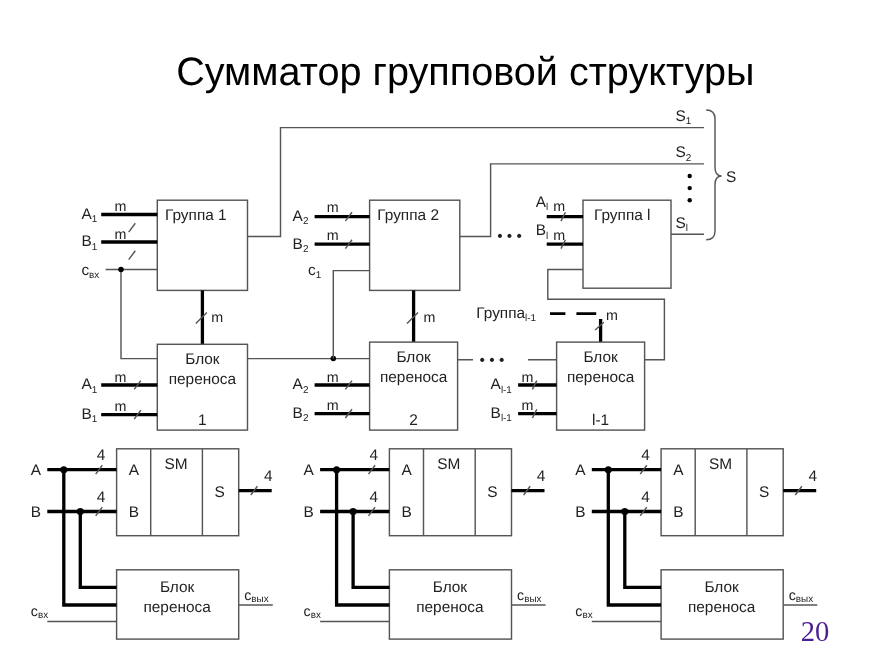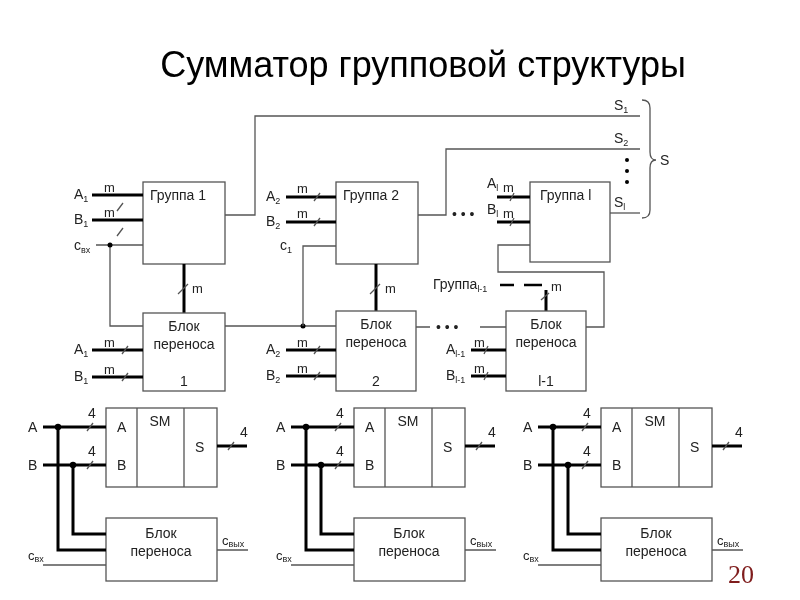--- a/index.html
+++ b/index.html
@@ -1,18 +1,18 @@
 <!DOCTYPE html>
 <html><head>
 <meta charset="utf-8">
 <style>
   html, body { margin:0; padding:0; background:#ffffff; }
   body { width:800px; height:600px; position:relative; overflow:hidden; font-family:"Liberation Sans", sans-serif; }
   #title { position:absolute; left:0; top:44px; width:772px; text-align:center; font-size:36px; color:#000; font-family:"Liberation Sans", sans-serif;padding-left:37px; }
-  #page-num { position:absolute; left:728px; top:560px; font-size:26px; font-family:"Liberation Serif", serif; color:#7f1d1d;text-align:right; }
+  #page-num { position:absolute; left:728px; top:560px; font-size:26px; font-family:"Liberation Serif", serif; color:#4c1d95;text-align:right; }
   svg { position:absolute; left:0; top:0; }
   svg text { font-family:"Liberation Sans", sans-serif; fill:#222; }
   .thin { stroke:#555; stroke-width:1.3; fill:none; }
   .thick { stroke:#000; stroke-width:3; fill:none; }
   .box { stroke:#555; stroke-width:1.3; fill:#fff; }
   .lbl { font-size:14px; }
   .sub { font-size:9px; }
   .sm { font-size:13px; }
 </style>
 </head>

